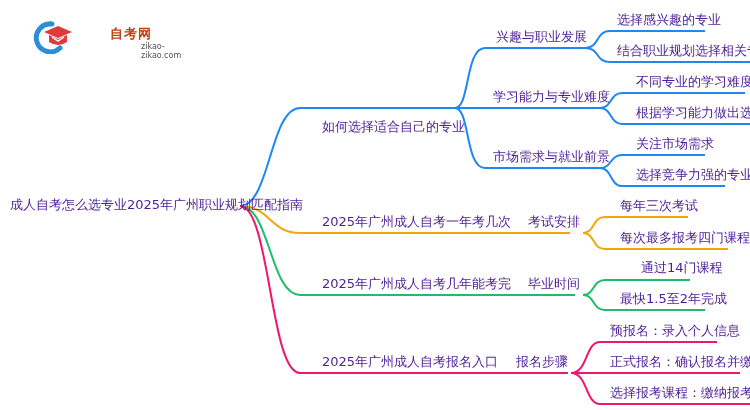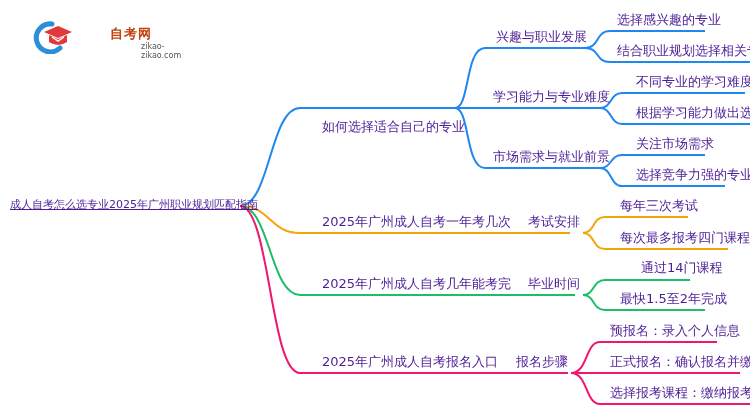--- a/index.html
+++ b/index.html
@@ -1,20 +1,20 @@
 <!DOCTYPE html>
 <html><head>
 <meta charset="utf-8">
 <style>
   html, body { margin:0; padding:0; background:#ffffff; }
   body { width:750px; height:410px; position:relative; overflow:hidden;
          font-family:"DejaVu Sans","Liberation Sans",sans-serif; color:#222; }
   svg.lines { position:absolute; left:0; top:0; }
   .t { position:absolute; font-size:13px; white-space:nowrap; line-height:16px; color:#4c1d95; }
-  .root { font-size:11px;text-decoration:underline; }
+  .root { font-size:13px; }
   .logo { position:absolute; left:30px; top:18px; width:140px; height:36px; }
   .logo-title { position:absolute; left:80px; top:7px; font-size:13px; font-weight:bold; color:#c2410c; letter-spacing:1px; }
   .logo-url { position:absolute; left:66px; top:24px; font-size:8px; color:#555;margin-left:45px; }
 </style>
 </head>
 <body>
 
 <div class="logo">
   <svg width="60" height="36" viewBox="0 0 60 36">
     <path d="M22 6 A14 14 0 1 0 30 30" fill="none" stroke="#2b8fd8" stroke-width="5" stroke-linecap="round"></path>

